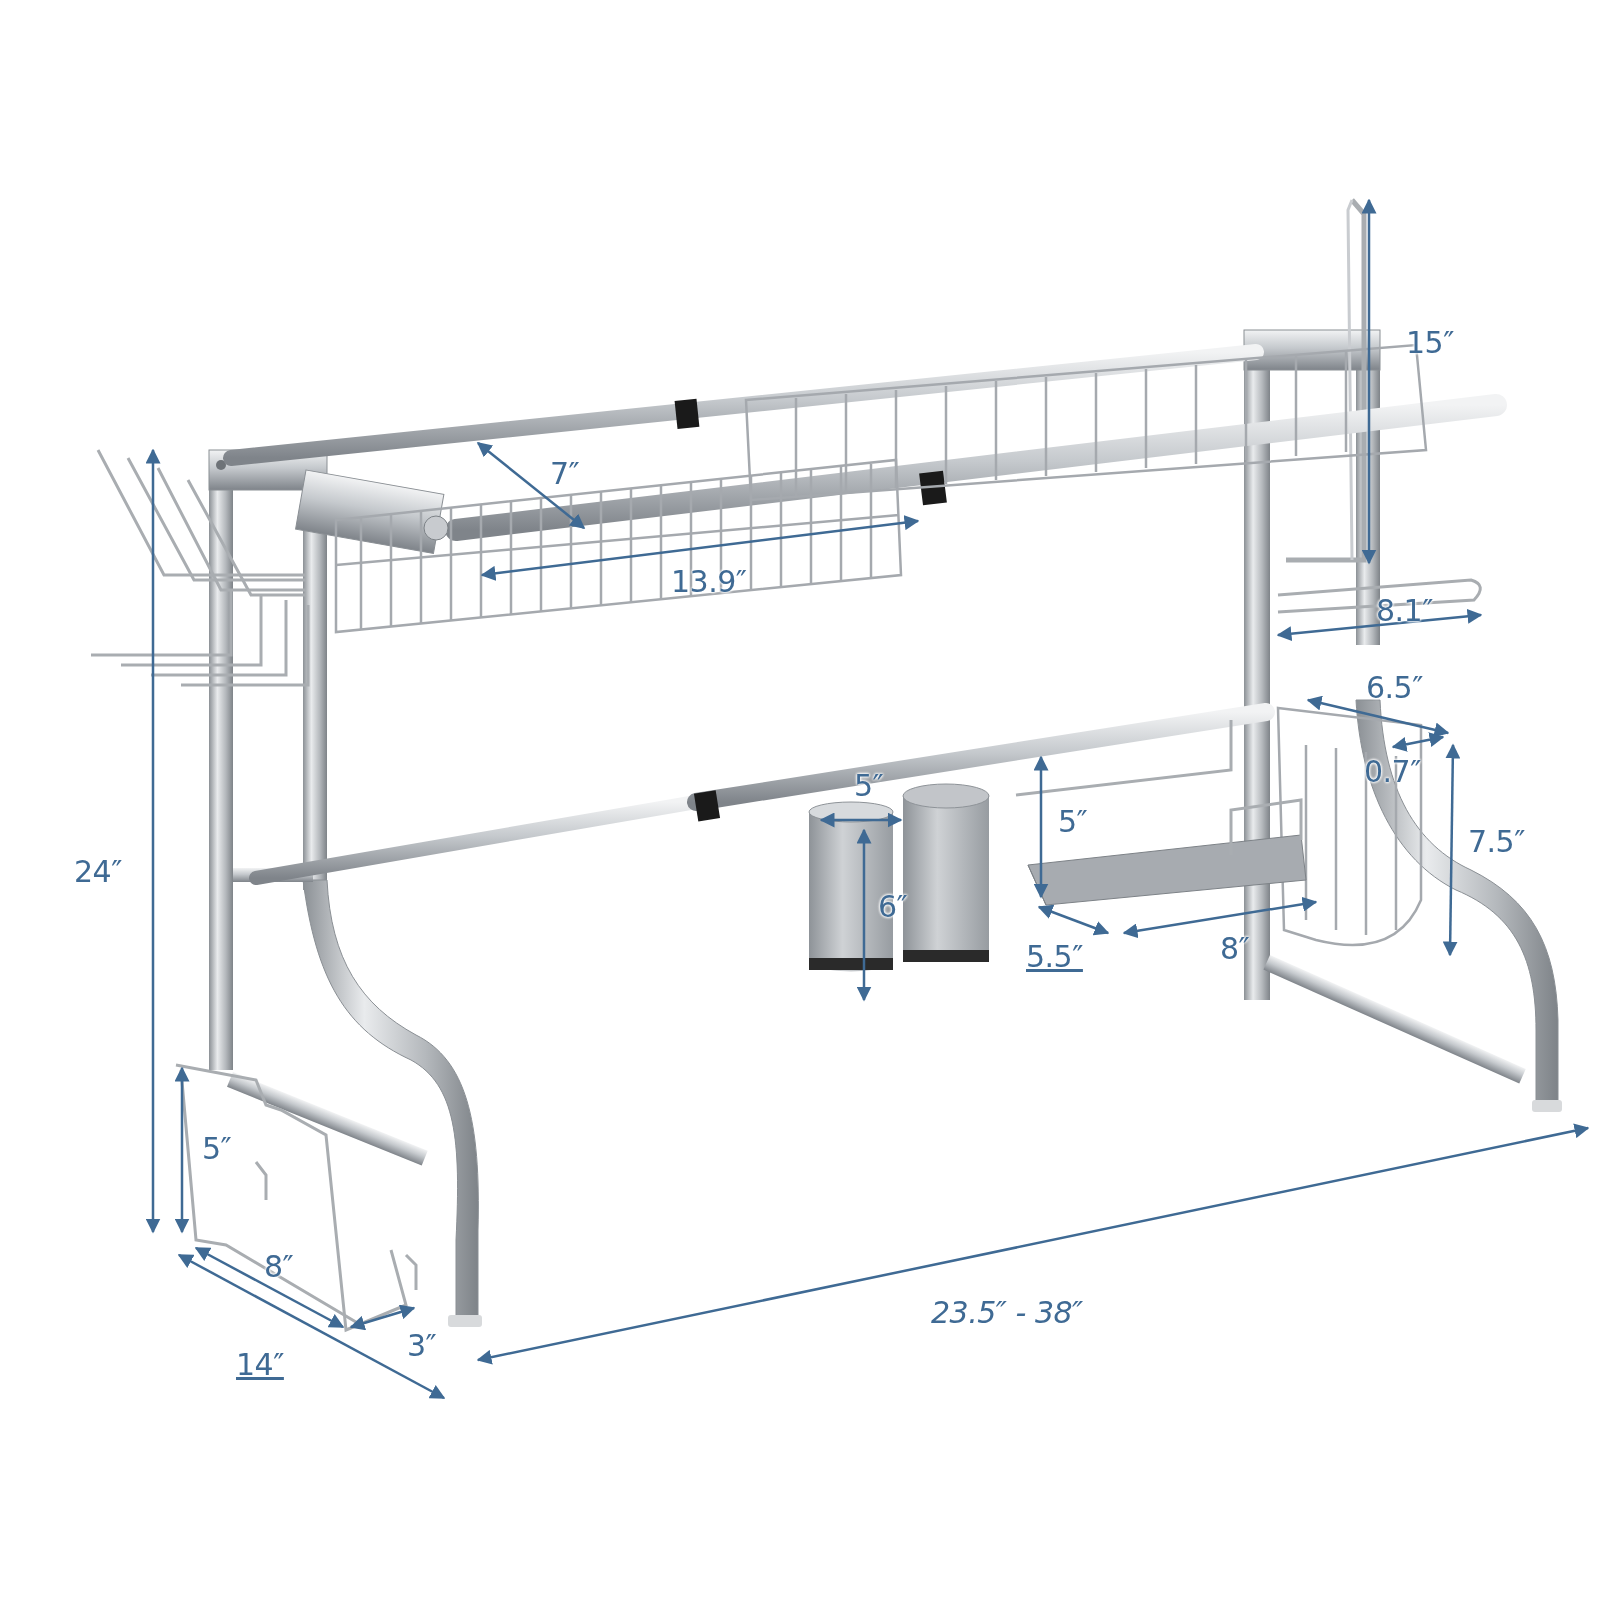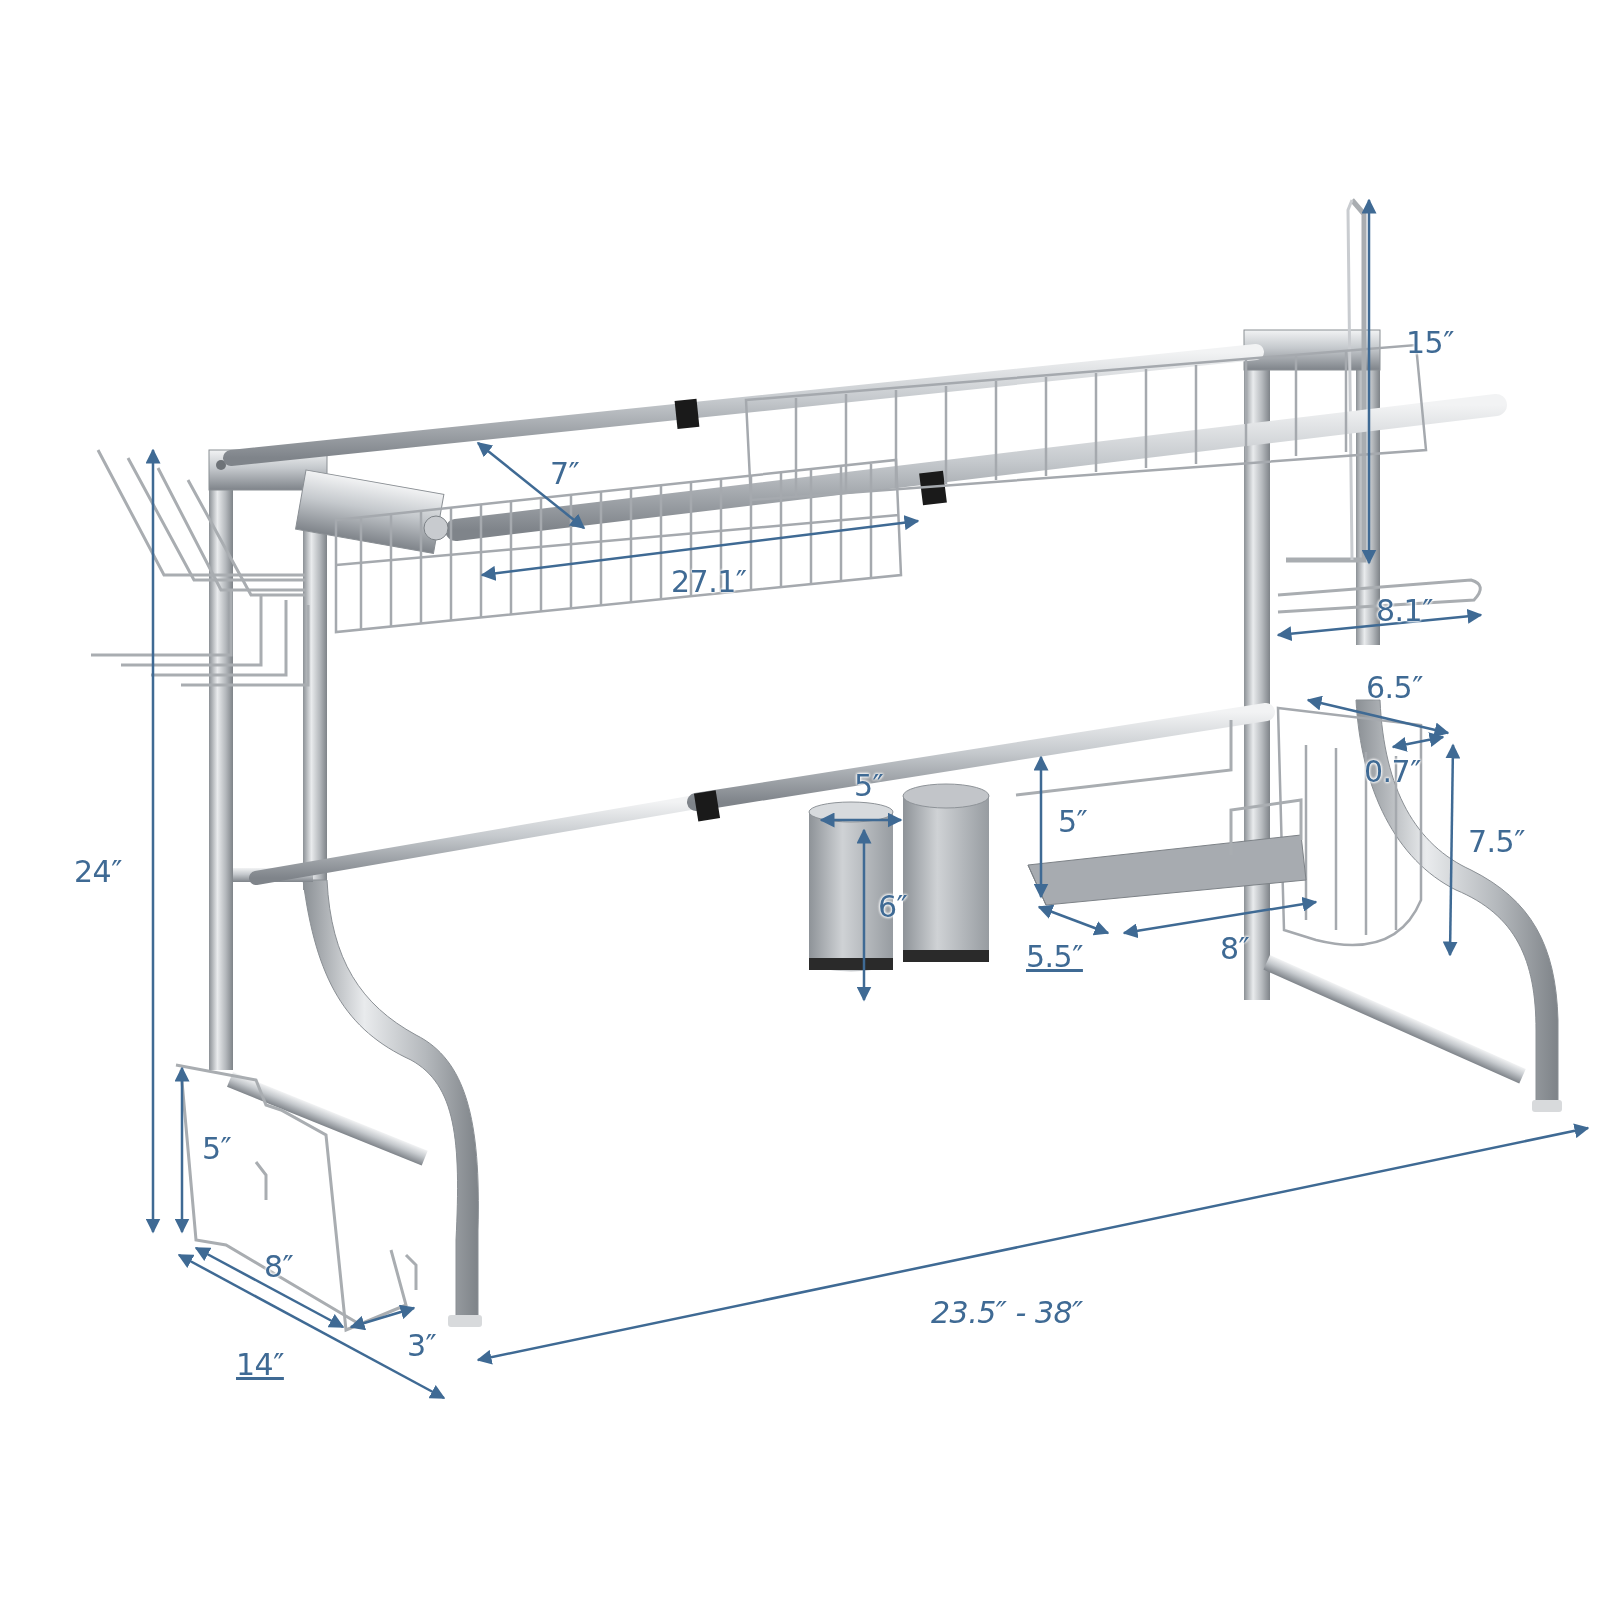--- a/index.html
+++ b/index.html
@@ -184,21 +184,21 @@
     </g>
   </svg>
 
   
   <div class="dim-label" style="left:1390px;top:328px;">15″</div>
   <div class="dim-label" style="left:1360px;top:596px;">8.1″</div>
   <div class="dim-label" style="left:1350px;top:673px;">6.5″</div>
   <div class="dim-label" style="left:1348px;top:757px;">0.7″</div>
   <div class="dim-label" style="left:1452px;top:827px;text-align:right;">7.5″</div>
   <div class="dim-label" style="left:534px;top:459px;">7″</div>
-  <div class="dim-label" style="left:655px;top:567px;">27.1″</div>
+  <div class="dim-label" style="left:655px;top:567px;">13.9″</div>
   <div class="dim-label" style="left:838px;top:771px;">5″</div>
   <div class="dim-label" style="left:862px;top:892px;">6″</div>
   <div class="dim-label" style="left:1042px;top:807px;">5″</div>
   <div class="dim-label" style="left:1010px;top:942px;text-decoration:underline;">5.5″</div>
   <div class="dim-label" style="left:1204px;top:934px;">8″</div>
   <div class="dim-label" style="left:58px;top:857px;">24″</div>
   <div class="dim-label" style="left:186px;top:1134px;">5″</div>
   <div class="dim-label" style="left:248px;top:1252px;">8″</div>
   <div class="dim-label" style="left:391px;top:1331px;">3″</div>
   <div class="dim-label" style="left:220px;top:1350px;text-decoration:underline;">14″</div>

